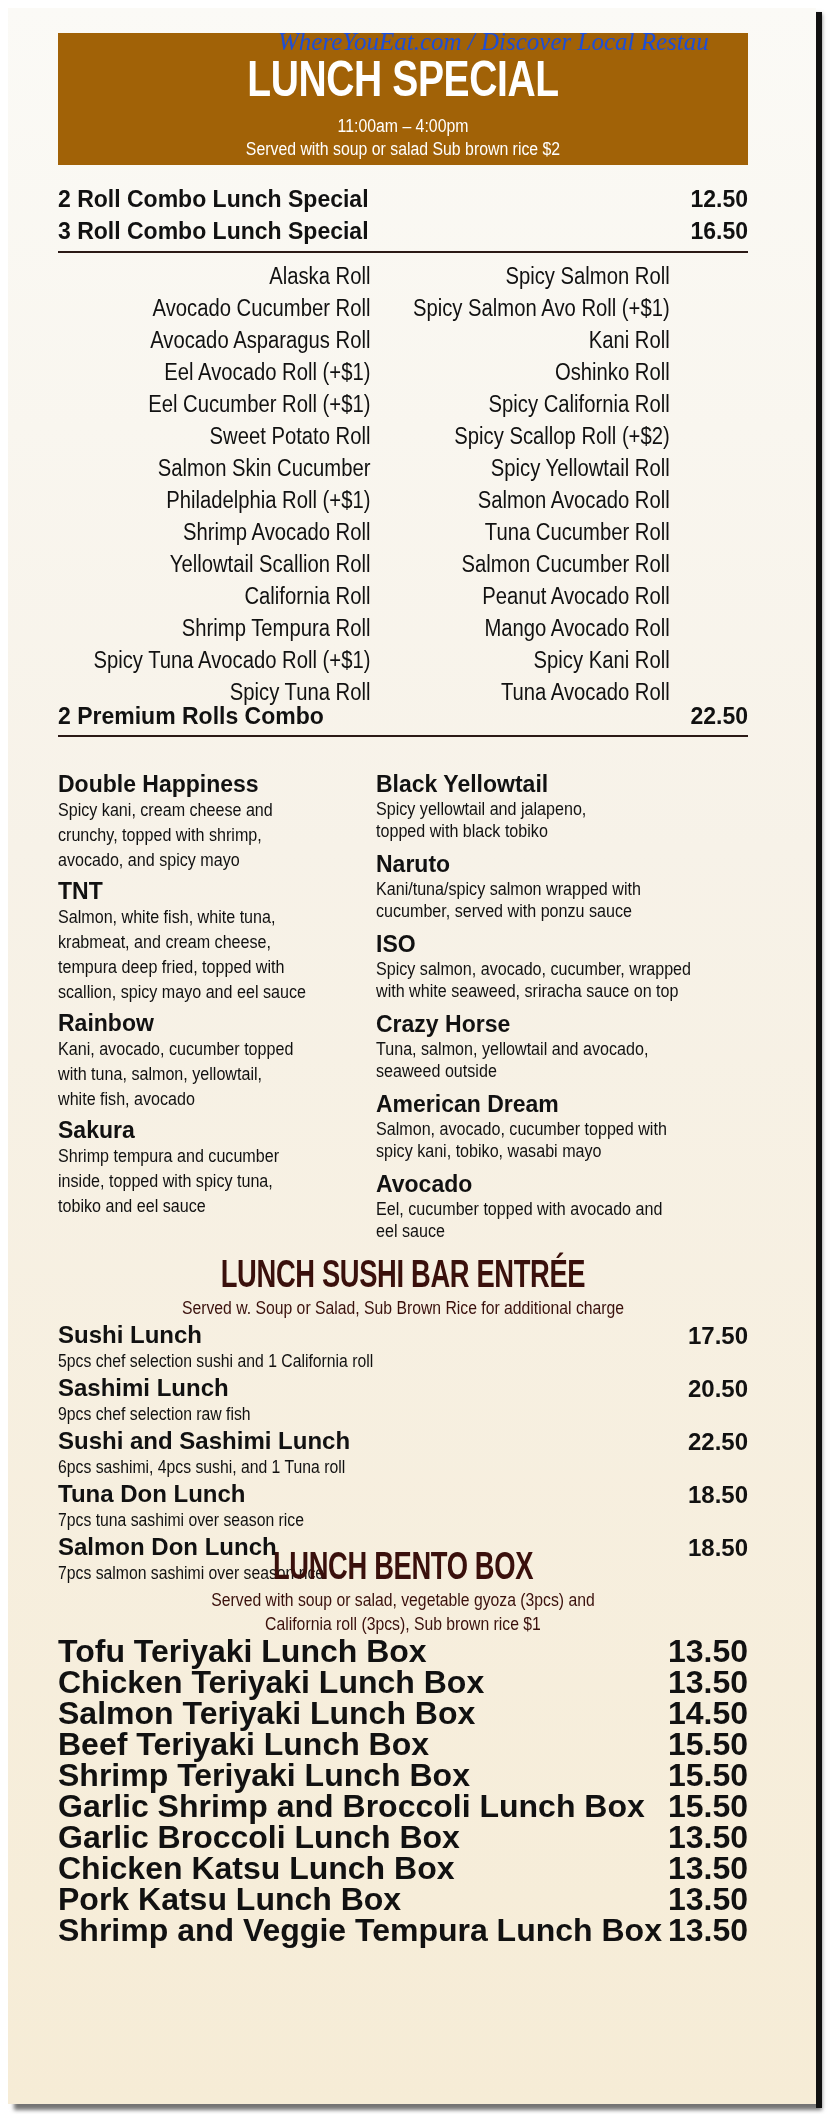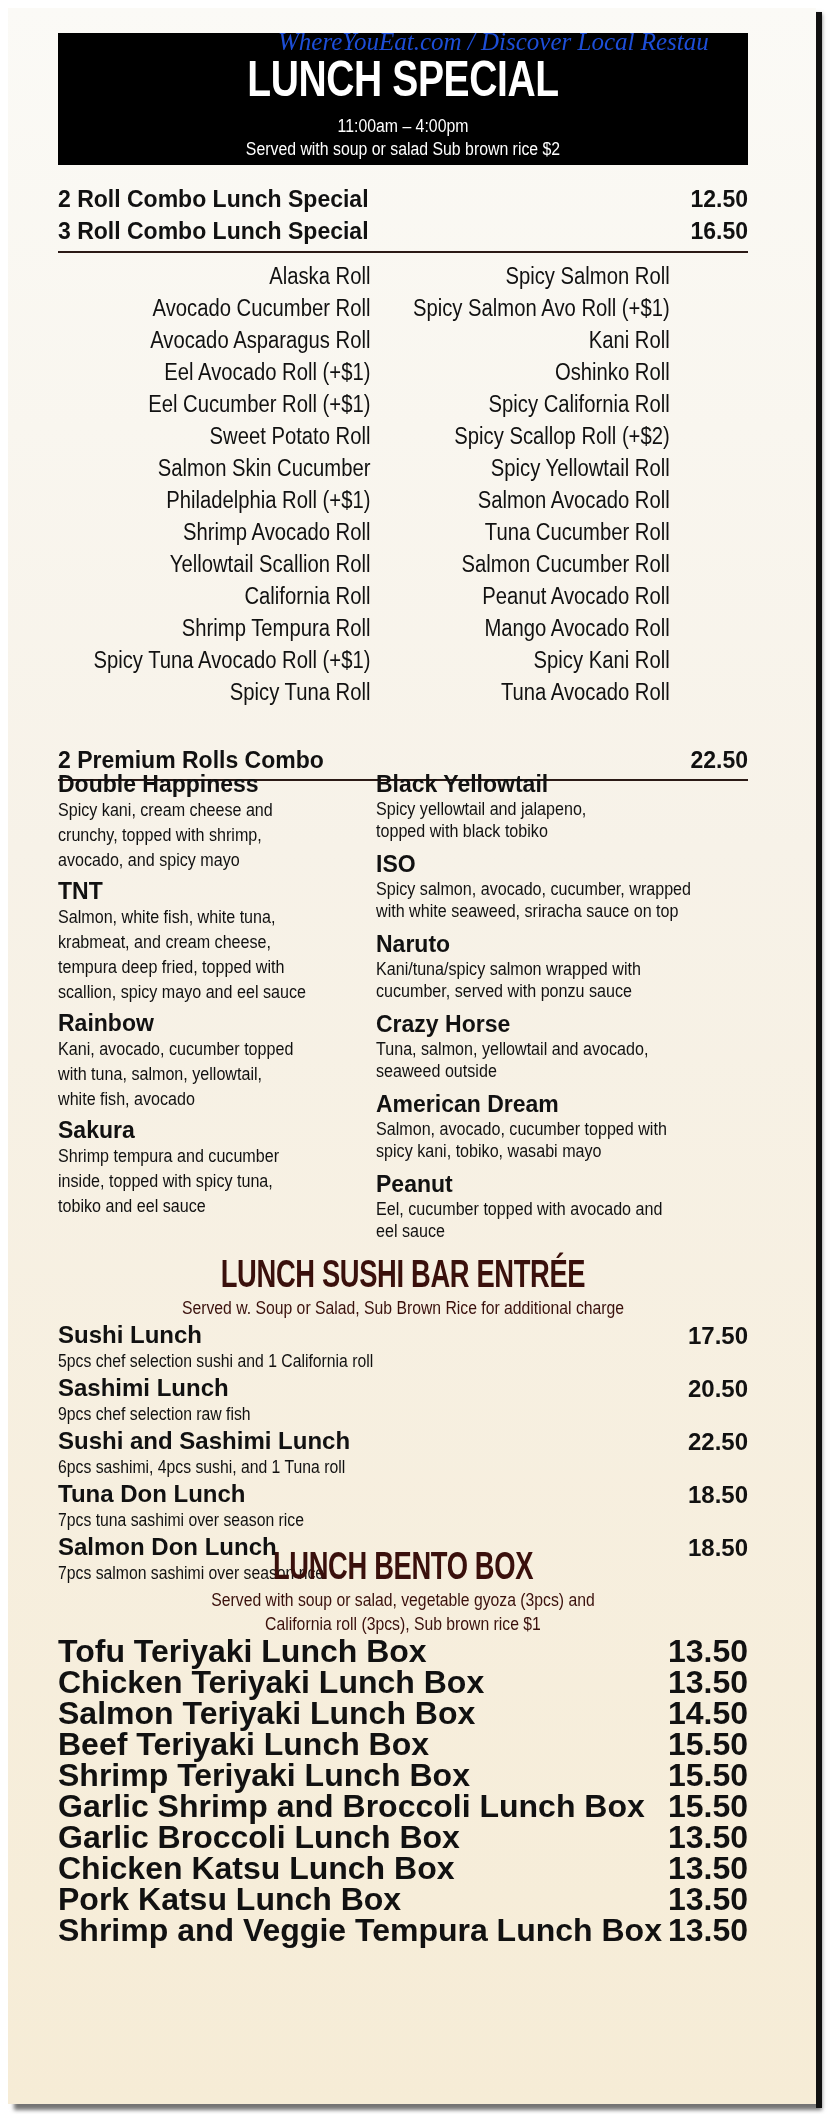--- a/index.html
+++ b/index.html
@@ -14,21 +14,21 @@
     }
     .page::after {
       content:""; position:absolute; right:-6px; top:4px; width:6px; height:100%;
       background:#111; 
     }
     .inner { position:absolute; left:58px; width:690px; }
 
     
     .banner {
       position:absolute; left:58px; top:33px; width:690px; height:132px;
-      background:#000000;
+      background:#a16207;
       text-align:center; color:#fff;
     }
     .watermark {
       position:absolute; left:278px; top:28px; width:470px; height:28px; overflow:hidden;
       white-space:nowrap; color:#1d4ed8;
       font-family:"Liberation Serif", serif; font-style:italic; font-size:25px; line-height:28px;
     }
     .banner-title {
       position:absolute; left:0; right:0; top:18px;
       font-family:"Liberation Sans", sans-serif; font-weight:bold; font-size:50px; line-height:56px;
@@ -42,21 +42,21 @@
     .rule { height:2px; background:#2b1a16; }
 
     .combo { position:absolute; top:183px; }
     .combo .rule { margin-top:4px; }
 
     .rolls { position:absolute; top:260px; display:flex;text-align:right; }
     .rolls .col { font-size:23px; line-height:32px; transform-origin:left top; }
     .rolls .col span { display:block; white-space:nowrap; transform:scaleX(0.88); transform-origin:left center; }
     .rolls .col.left { width:355px; }
 
-    .premium-head { position:absolute; top:744px; }
+    .premium-head { position:absolute; top:700px; }
     .premium-head .rule { margin-top:3px; }
 
     .premium { position:absolute; top:770px; display:flex; }
     .premium .col { font-size:17px; }
     .premium .col.left { width:318px; }
     .premium .col.right { width:372px; }
     .p-name { font-weight:bold; font-size:23px; line-height:28px; }
     .p-desc { font-size:17.5px; line-height:22px; transform:scaleX(0.92); transform-origin:left center; white-space:nowrap; }
     .premium .col.left .p-desc { line-height:25px; }
     .premium .col.left .p-item { margin-bottom:4px; }
@@ -174,41 +174,41 @@
       <div class="p-desc">tobiko and eel sauce</div>
     </div>
   </div>
   <div class="col right">
     <div class="p-item">
       <div class="p-name">Black Yellowtail</div>
       <div class="p-desc">Spicy yellowtail and jalapeno,</div>
       <div class="p-desc">topped with black tobiko</div>
     </div>
     <div class="p-item">
+      <div class="p-name">Naruto</div>
+      <div class="p-desc">Kani/tuna/spicy salmon wrapped with</div>
+      <div class="p-desc">cucumber, served with ponzu sauce</div>
+    </div>
+    <div class="p-item">
       <div class="p-name">ISO</div>
       <div class="p-desc">Spicy salmon, avocado, cucumber, wrapped</div>
       <div class="p-desc">with white seaweed, sriracha sauce on top</div>
     </div>
     <div class="p-item">
-      <div class="p-name">Naruto</div>
-      <div class="p-desc">Kani/tuna/spicy salmon wrapped with</div>
-      <div class="p-desc">cucumber, served with ponzu sauce</div>
-    </div>
-    <div class="p-item">
       <div class="p-name">Crazy Horse</div>
       <div class="p-desc">Tuna, salmon, yellowtail and avocado,</div>
       <div class="p-desc">seaweed outside</div>
     </div>
     <div class="p-item">
       <div class="p-name">American Dream</div>
       <div class="p-desc">Salmon, avocado, cucumber topped with</div>
       <div class="p-desc">spicy kani, tobiko, wasabi mayo</div>
     </div>
     <div class="p-item">
-      <div class="p-name">Peanut</div>
+      <div class="p-name">Avocado</div>
       <div class="p-desc">Eel, cucumber topped with avocado and</div>
       <div class="p-desc">eel sauce</div>
     </div>
   </div>
 </div>
 
 <div class="inner sushi">
   <div class="section-title">LUNCH SUSHI BAR ENTRÉE</div>
   <div class="section-sub">Served w. Soup or Salad, Sub Brown Rice for additional charge</div>
   <div>

